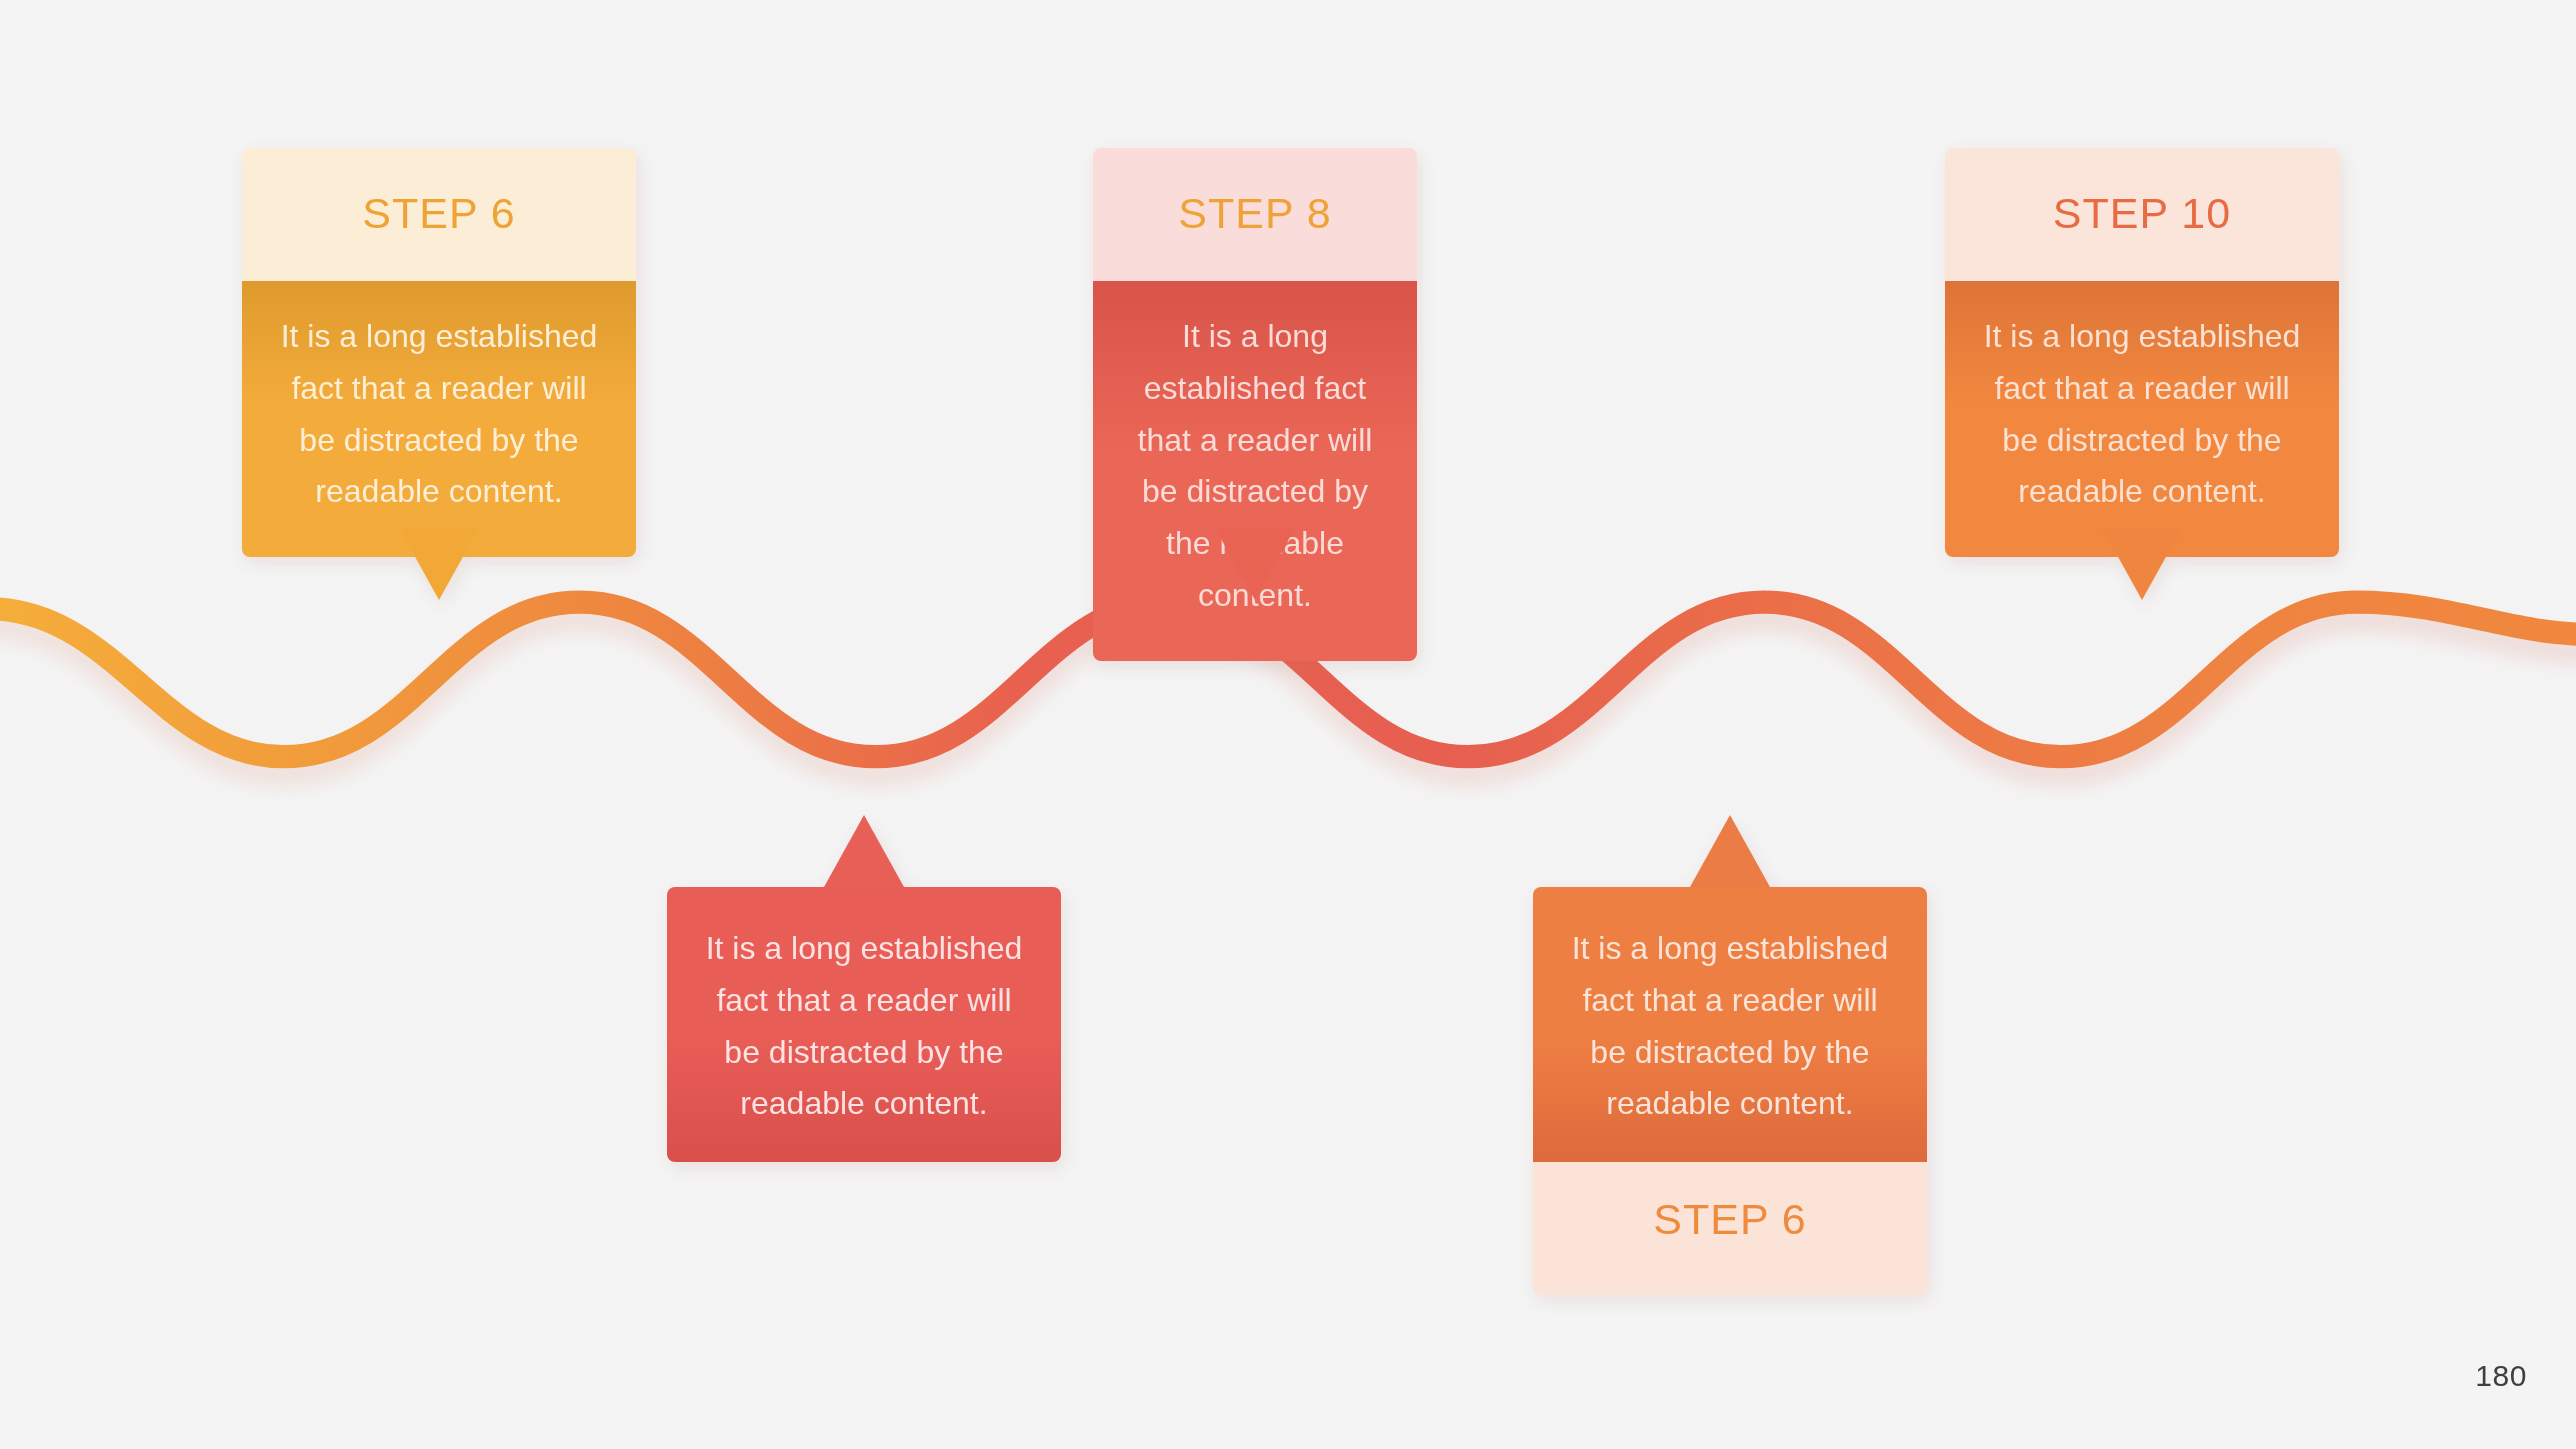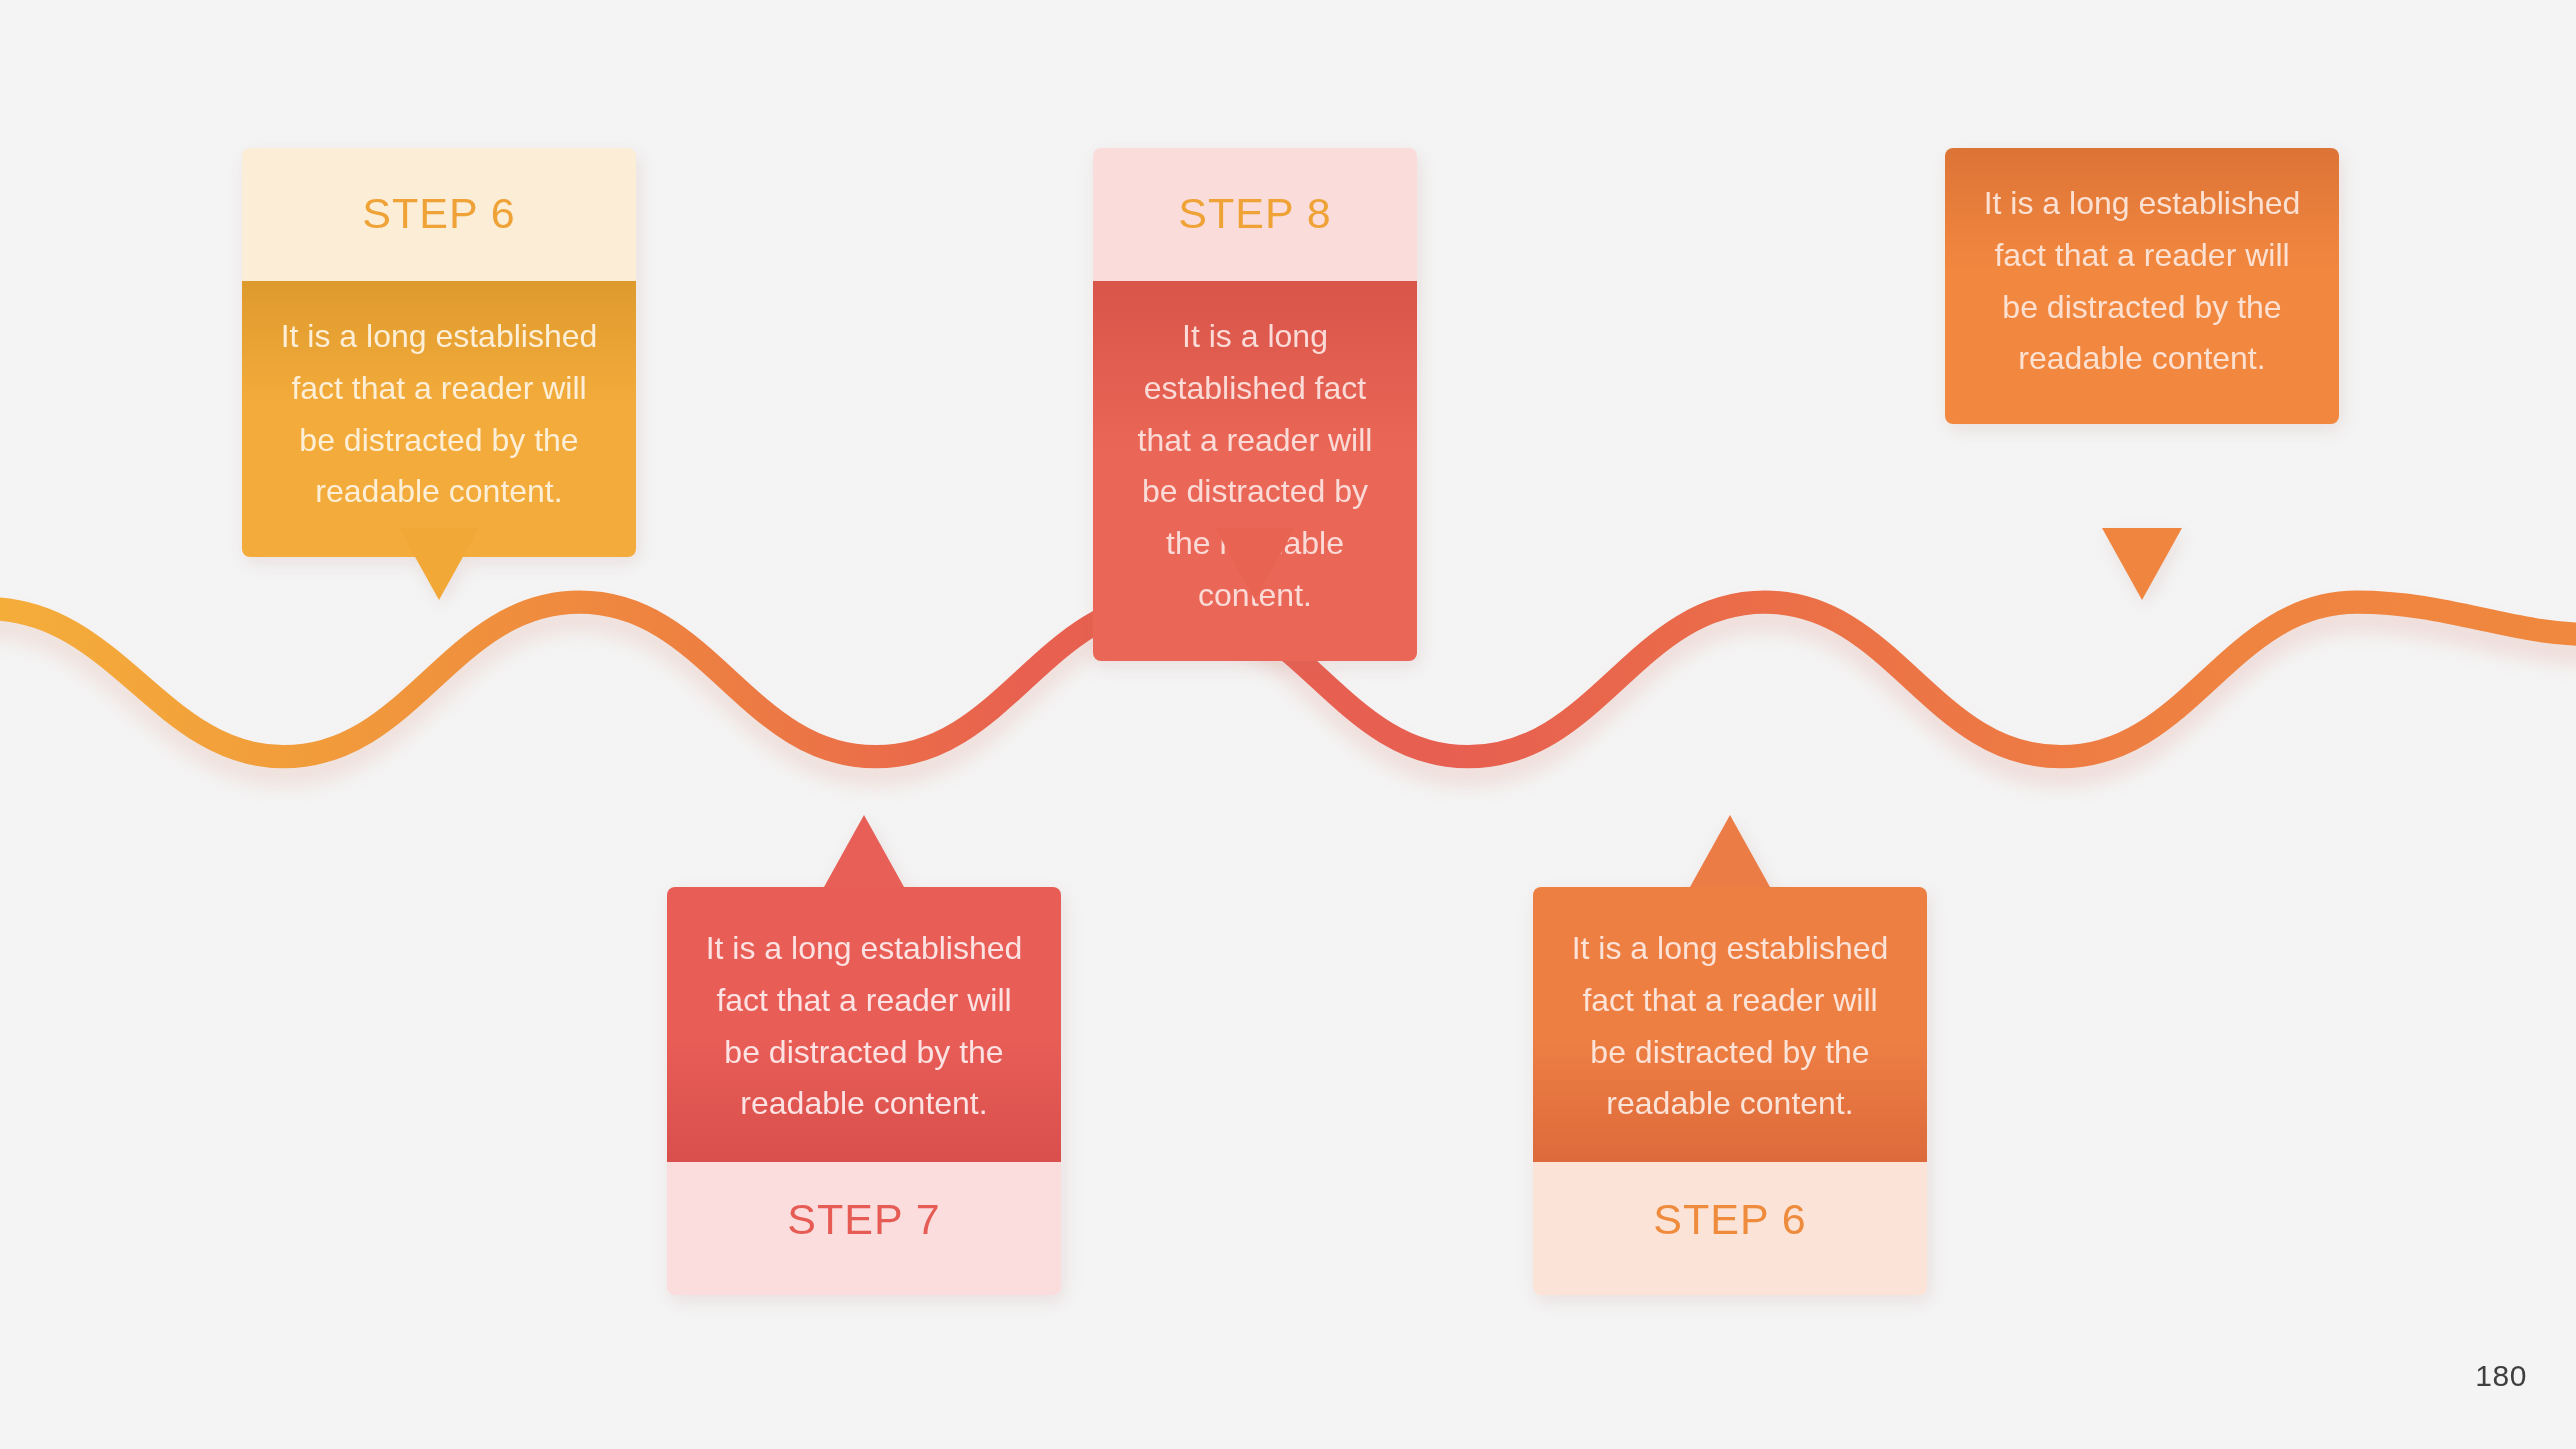--- a/index.html
+++ b/index.html
@@ -153,21 +153,20 @@
       <div class="label-pane" style="background: rgb(252, 237, 214); color: rgb(239, 162, 54);">STEP 6</div>
       <div class="body-pane" style="color: rgb(253, 239, 215); background: linear-gradient(rgb(223, 154, 46) 0%, rgb(243, 172, 59) 45%, rgb(243, 172, 59) 100%);">It is a long established fact that a reader will be distracted by the readable content.</div>
     </div>
     <div class="pointer down" style="border-top-color: rgb(241, 168, 55);"></div>
   </div>
 
   <div class="card bottom" id="card-step-7" style="left: 667px; top: 887px; width: 394px; height: 394px;">
     <div class="pointer up" style="border-bottom-color: rgb(231, 95, 86);"></div>
     <div class="card-inner">
       <div class="body-pane" style="color: rgb(252, 226, 226); background: linear-gradient(rgb(232, 93, 86) 0%, rgb(232, 93, 86) 55%, rgb(217, 79, 76) 100%);">It is a long established fact that a reader will be distracted by the readable content.</div>
-      <div class="label-pane" style="background: rgb(251, 221, 222); color: rgb(230, 92, 85);">STEP 7</div>
     </div>
   </div>
 
   <div class="card top" id="card-step-8" style="left: 1093px; top: 148px; width: 324px; height: 380px;">
     <div class="card-inner">
       <div class="label-pane" style="background: rgb(250, 221, 219); color: rgb(239, 162, 54);">STEP 8</div>
       <div class="body-pane" style="color: rgb(251, 219, 215); background: linear-gradient(rgb(217, 84, 73) 0%, rgb(234, 103, 87) 45%, rgb(234, 103, 87) 100%);">It is a long established fact that a reader will be distracted by the readable content.</div>
     </div>
     <div class="pointer down" style="border-top-color: rgb(233, 99, 83);"></div>
   </div>
@@ -175,20 +174,21 @@
   <div class="card bottom" id="card-step-9" style="left: 1533px; top: 887px; width: 394px; height: 394px;">
     <div class="pointer up" style="border-bottom-color: rgb(236, 124, 69);"></div>
     <div class="card-inner">
       <div class="body-pane" style="color: rgb(252, 227, 216); background: linear-gradient(rgb(238, 127, 67) 0%, rgb(238, 127, 67) 55%, rgb(221, 106, 60) 100%);">It is a long established fact that a reader will be distracted by the readable content.</div>
       <div class="label-pane" style="background: rgb(252, 227, 215); color: rgb(238, 139, 61);">STEP 6</div>
     </div>
   </div>
 
   <div class="card top" id="card-step-10" style="left: 1945px; top: 148px; width: 394px; height: 380px;">
     <div class="card-inner">
+      <div class="label-pane" style="background: rgb(251, 228, 218); color: rgb(232, 107, 68);">STEP 10</div>
       <div class="body-pane" style="color: rgb(252, 225, 211); background: linear-gradient(rgb(221, 116, 55) 0%, rgb(242, 136, 63) 45%, rgb(242, 136, 63) 100%);">It is a long established fact that a reader will be distracted by the readable content.</div>
     </div>
     <div class="pointer down" style="border-top-color: rgb(240, 133, 63);"></div>
   </div>
 
   <div id="page-number" style="color: rgb(63, 63, 63);">180</div>
 </div>
 
 
 </body></html>

